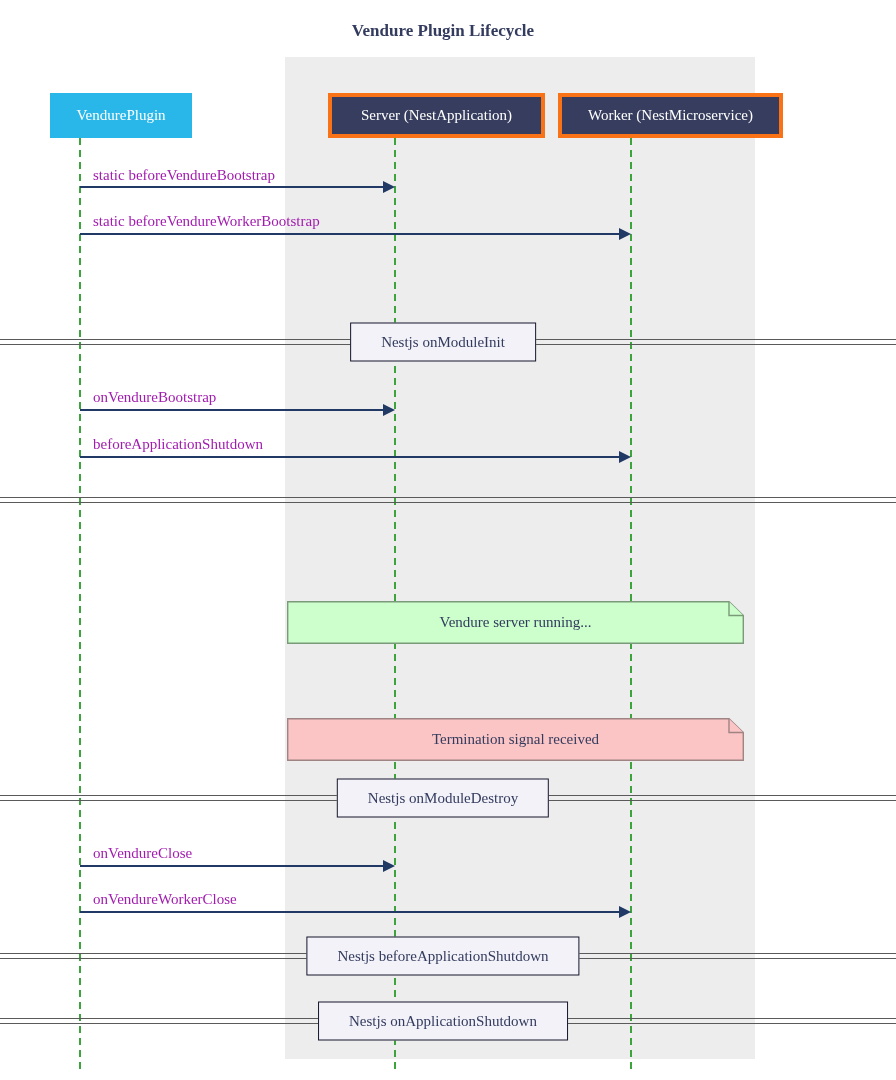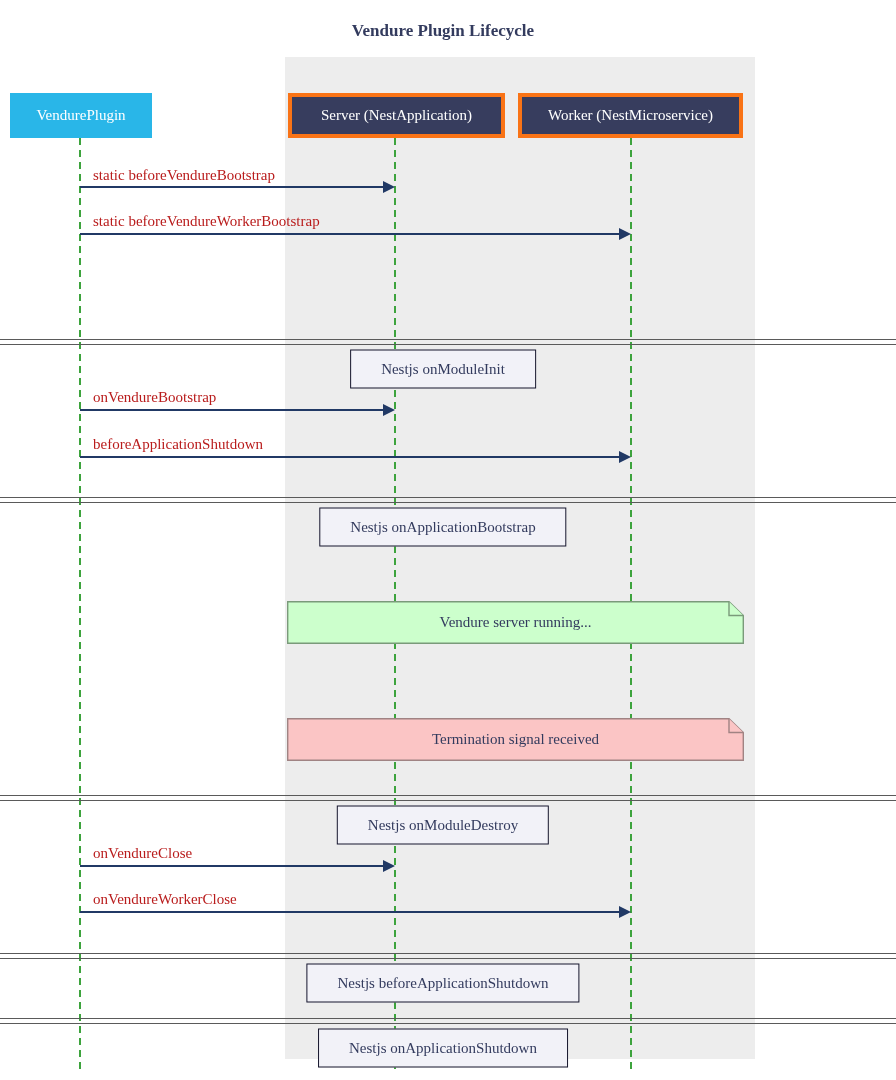--- a/index.html
+++ b/index.html
@@ -14,53 +14,53 @@
   .group-box{
     position:absolute;left:285px;top:57px;width:470px;height:1002px;
     background:#ededed;
   }
   .group-label{
     position:absolute;left:285px;top:65px;width:470px;text-align:center;
     font-size:15px;color:#333b5e;
   }
   .actor{
     position:absolute;top:93px;height:45px;display:flex;align-items:center;justify-content:center;
-    font-size:15px;box-sizing:border-box;
+    font-size:15px;box-sizing:border-box;margin-left:40px;
   }
   .actor.plugin{left:10px;width:142px;background:#29b6e8;color:#ffffff;}
   .actor.dark{background:#373d5e;color:#ffffff;border:4px solid #f97316;}
   .actor.server{left:288px;width:217px;}
   .actor.worker{left:518px;width:225px;}
   .lifeline{
     position:absolute;top:138px;height:932px;width:2px;
     background:repeating-linear-gradient(to bottom,#3da33d 0 7px,transparent 7px 12px);
   }
   .lifeline.l1{left:79px;}
   .lifeline.l2{left:394px;}
   .lifeline.l3{left:630px;}
   .msg-label{
-    position:absolute;left:93px;font-size:15px;color:#b91c1c;white-space:nowrap;
+    position:absolute;left:93px;font-size:15px;color:#a21caf;white-space:nowrap;
   }
   .msg-line{
     position:absolute;left:80px;height:2px;background:#213965;
   }
   .msg-line::after{
     content:"";position:absolute;right:-12px;top:-5px;width:0;height:0;
     border-left:12px solid #213965;border-top:6px solid transparent;border-bottom:6px solid transparent;
   }
   .msg-line.to-server{width:303px;}
   .msg-line.to-worker{width:539px;}
   .divider-line{
     position:absolute;left:0;width:896px;height:4px;box-sizing:content-box;
     border-top:1.5px solid #5a5a5a;border-bottom:1.5px solid #5a5a5a;
   }
   .divider-label{
     position:absolute;left:443px;transform:translate(-50%,-50%);
     background:#f2f2f8;border:1.6px solid #14142b;color:#333b5e;
-    font-size:15px;padding:10px 30px;white-space:nowrap;margin-top:27px;
+    font-size:15px;padding:10px 30px;white-space:nowrap;
   }
   .note{position:absolute;left:287px;width:457px;height:43px;}
   .note svg{position:absolute;left:0;top:0;display:block;}
   .note .note-text{
     position:absolute;left:0;top:0;width:100%;height:100%;
     display:flex;align-items:center;justify-content:center;
     font-size:15px;color:#333b5e;
   }
   .note-green path.body{fill:#ccffcc;stroke:#7a9a7a;stroke-width:1.4;}
   .note-green path.fold{fill:#ccffcc;stroke:#7a9a7a;stroke-width:1.4;}
@@ -93,21 +93,20 @@
   <div class="divider-line" style="top:339px;"></div>
   <div class="divider-label" style="top:342px;">Nestjs onModuleInit</div>
 
   <div class="msg-label" style="top:389px;">onVendureBootstrap</div>
   <div class="msg-line to-server" style="top:409px;"></div>
 
   <div class="msg-label" style="top:436px;">beforeApplicationShutdown</div>
   <div class="msg-line to-worker" style="top:456px;"></div>
 
   <div class="divider-line" style="top:497px;"></div>
-  <div class="divider-label" style="top:500px;">Nestjs onApplicationBootstrap</div>
 
   <div class="note note-green" style="top:601px;">
     <svg width="457" height="43" viewBox="0 0 457 43">
       <path class="body" d="M0.7,0.7 L442,0.7 L456.3,14.5 L456.3,42.3 L0.7,42.3 Z" fill="#ccffcc"></path>
       <path class="fold" d="M442,0.7 L442,14.5 L456.3,14.5" fill="none"></path>
     </svg>
     <div class="note-text">Vendure server running...</div>
   </div>
 
   <div class="note note-pink" style="top:718px;">

